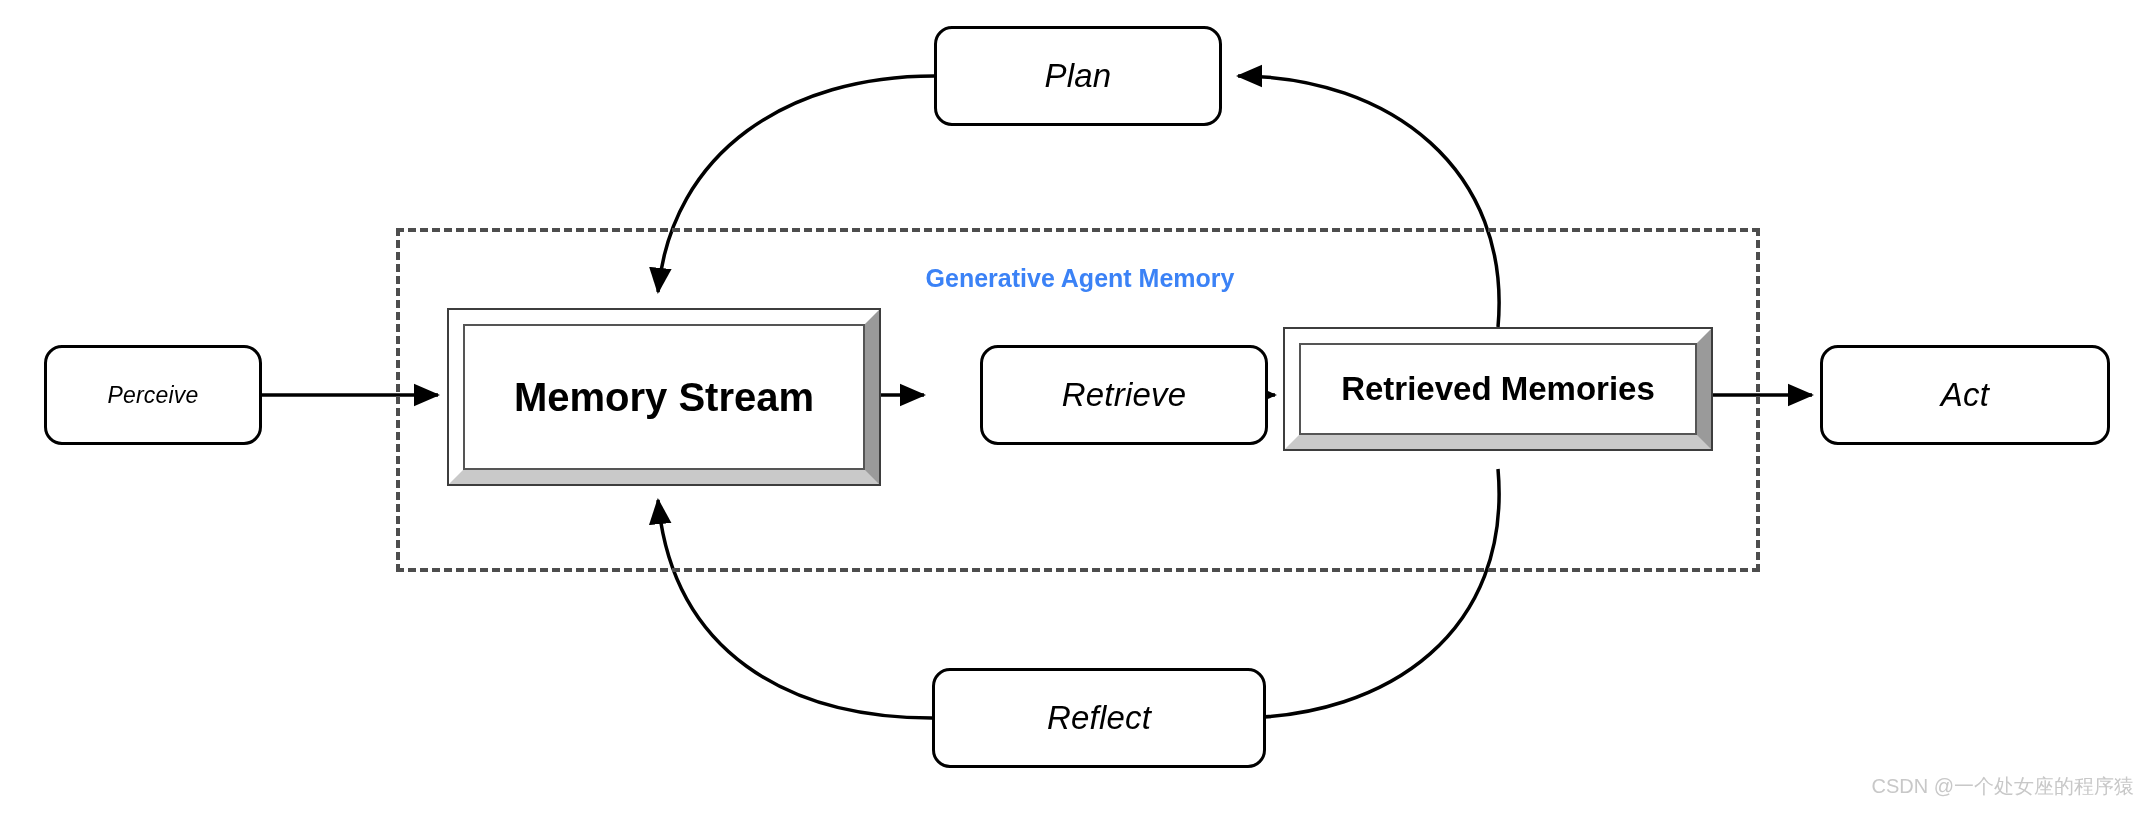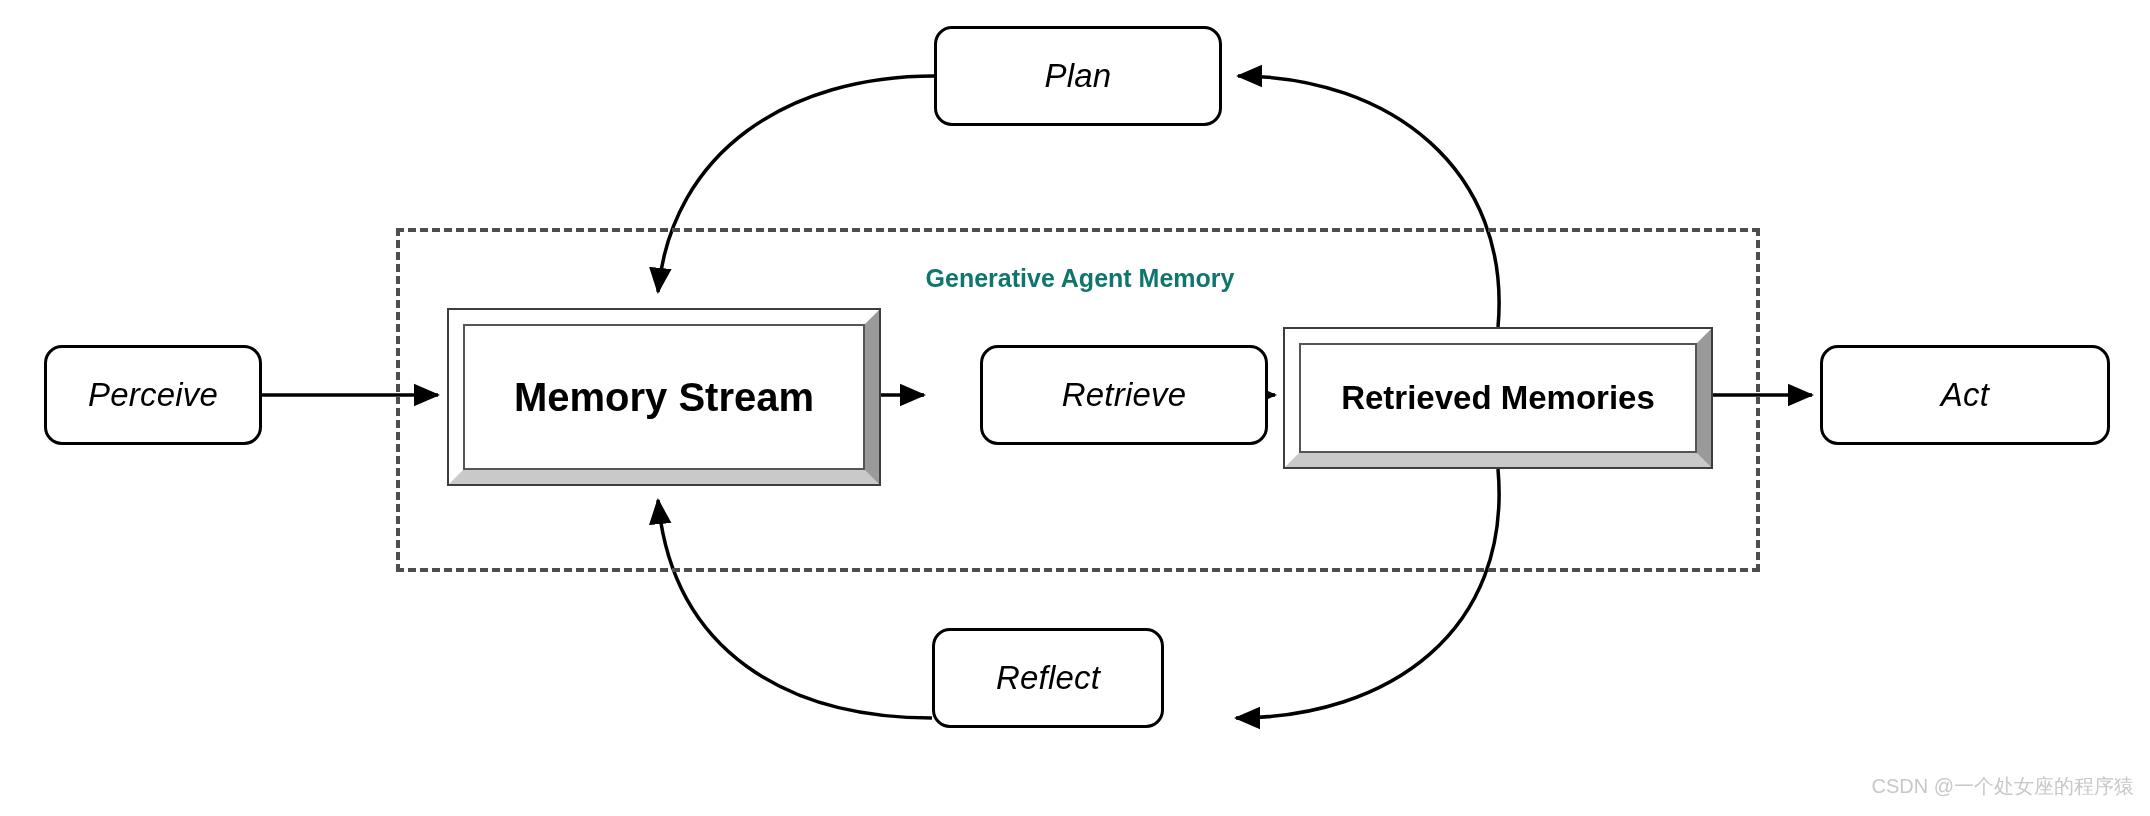--- a/index.html
+++ b/index.html
@@ -28,21 +28,21 @@
   
   .group-box {
     position: absolute;
     border: 4px dashed #4d4d4d;
     box-sizing: border-box;
     background: transparent;
   }
   .group-label {
     position: absolute;
     font-weight: bold;
-    color: #0f766e;
+    color: #3b82f6;
     white-space: nowrap;
     text-align: center;
   }
 
   
   .node-round {
     position: absolute;
     box-sizing: border-box;
     border: 3px solid #000000;
     border-radius: 18px;
@@ -132,50 +132,50 @@
 
     <path d="M 932 718 C 788 718, 672 652, 658 500" fill="none" stroke="#000000" stroke-width="3.5" marker-end="url(#arrowFilled)"></path>
 
     <path d="M 1498 469 C 1512 630, 1390 718, 1236 718" fill="none" stroke="#000000" stroke-width="3.5" marker-end="url(#arrowFilled)"></path>
   </svg>
 
   <div class="group-box" style="left:396px; top:228px; width:1364px; height:344px;"></div>
   <div class="group-label" style="left:790px; top:264px; width:580px; font-size:25px;">Generative Agent Memory</div>
 
   <div class="node-round" style="left:44px; top:345px; width:218px; height:100px;">
-    <span class="label" style="font-size:33px;">Perceive</span>
+    <span class="label" style="font-size:23px;">Perceive</span>
   </div>
 
   <div class="node-frame" style="left:447px; top:308px; width:434px; height:178px;">
     <div class="bevel-outer"></div>
     <div class="bevel-tl"></div>
     <div class="bevel-inner">
       <span class="label" style="font-size:40px;">Memory Stream</span>
     </div>
   </div>
 
   <div class="node-round" style="left:980px; top:345px; width:288px; height:100px;">
     <span class="label" style="font-size:33px;">Retrieve</span>
   </div>
 
-  <div class="node-frame" style="left:1283px; top:327px; width:430px; height:142px;">
+  <div class="node-frame" style="left:1283px; top:327px; width:430px; height:124px;">
     <div class="bevel-outer"></div>
     <div class="bevel-tl"></div>
     <div class="bevel-inner">
       <span class="label" style="font-size:33px;">Retrieved Memories</span>
     </div>
   </div>
 
   <div class="node-round" style="left:1820px; top:345px; width:290px; height:100px;">
     <span class="label" style="font-size:33px;">Act</span>
   </div>
 
   <div class="node-round" style="left:934px; top:26px; width:288px; height:100px;">
     <span class="label" style="font-size:33px;">Plan</span>
   </div>
 
-  <div class="node-round" style="left:932px; top:628px; width:232px; height:100px;">
+  <div class="node-round" style="left:932px; top:668px; width:334px; height:100px;">
     <span class="label" style="font-size:33px;">Reflect</span>
   </div>
 
   <div class="watermark" style="right:16px; bottom:16px;">CSDN @一个处女座的程序猿</div>
 
 </div>
 
 </body></html>

